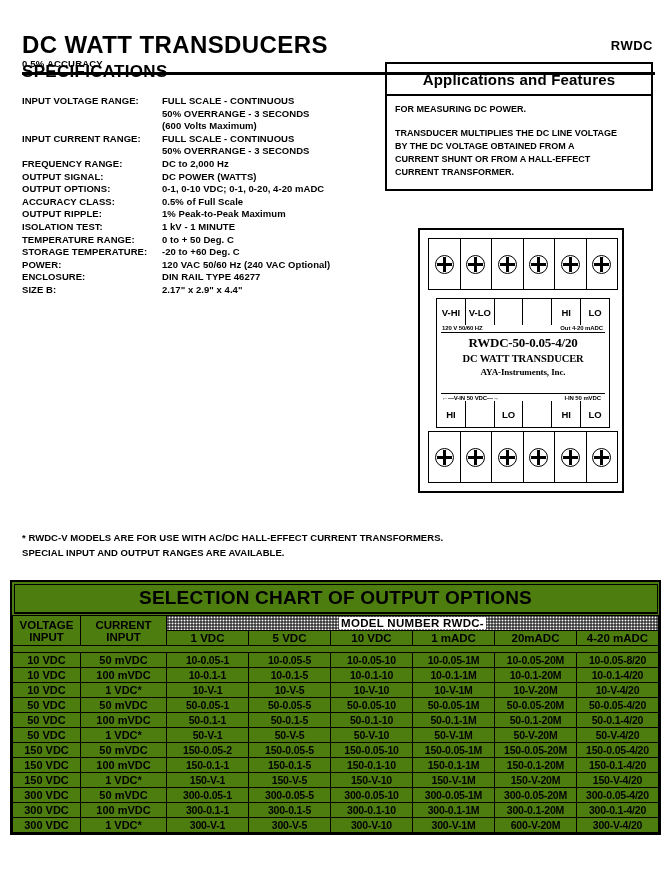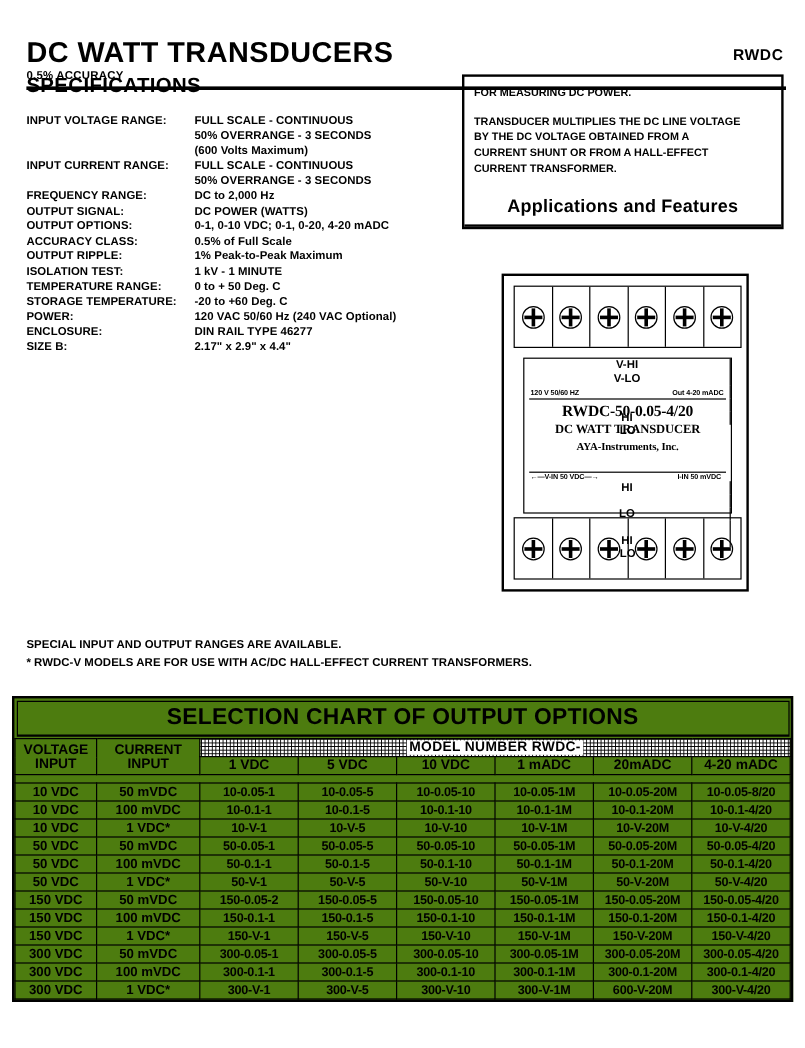--- a/index.html
+++ b/index.html
@@ -158,21 +158,20 @@
     height: 130px;
     border: 1.5px solid #000;
     font-size: 8px;
   }
   .face-row {
     position: absolute;
     left: 0;
     width: 100%;
     height: 26px;
     display: flex;
-    flex-direction: column;
   }
   #face-row-top { top: 0; }
   #face-row-bot { bottom: 0; }
   .face-cell {
     flex: 1;
     border-right: 1px solid #000;
     display: flex;
     align-items: center;
     justify-content: center;
     font-size: 9.5px;
@@ -356,25 +355,25 @@
         </tr>
         <tr>
           <td class="spec-label spec-indent">SIZE B:</td>
           <td class="spec-value">2.17" x 2.9" x 4.4"</td>
         </tr>
       </tbody>
   </table>
 </div>
 
 <div id="apps-box">
+  <div id="apps-title">Applications and Features</div>
   <div id="apps-body">
       <p>FOR MEASURING DC POWER.</p>
       <p class="gap">TRANSDUCER MULTIPLIES THE DC LINE VOLTAGE<br>BY THE DC VOLTAGE OBTAINED FROM A<br>CURRENT SHUNT OR FROM A HALL-EFFECT<br>CURRENT TRANSFORMER.</p>
     </div>
-  <div id="apps-title">Applications and Features</div>
 </div>
 
 <div id="device-box">
   <div class="term-strip" id="term-top">
       <div class="term-cell">
         <div class="screw"></div>
       </div>
       <div class="term-cell">
         <div class="screw"></div>
       </div>
@@ -440,22 +439,22 @@
       <div class="term-cell">
         <div class="screw"></div>
       </div>
       <div class="term-cell">
         <div class="screw"></div>
       </div>
     </div>
 </div>
 
 <div id="notes">
+    <p>* RWDC-V MODELS ARE FOR USE WITH AC/DC HALL-EFFECT CURRENT TRANSFORMERS.</p>
     <p>SPECIAL INPUT AND OUTPUT RANGES ARE AVAILABLE.</p>
-    <p>* RWDC-V MODELS ARE FOR USE WITH AC/DC HALL-EFFECT CURRENT TRANSFORMERS.</p>
   </div>
 
 <div id="chart-wrap">
   <div id="chart-title">SELECTION  CHART OF OUTPUT OPTIONS</div>
   <table id="sel-table">
     <thead id="sel-head">
         <tr>
           <th class="col-volt" rowspan="2">
             <div>VOLTAGE</div>
             <div>INPUT</div>

